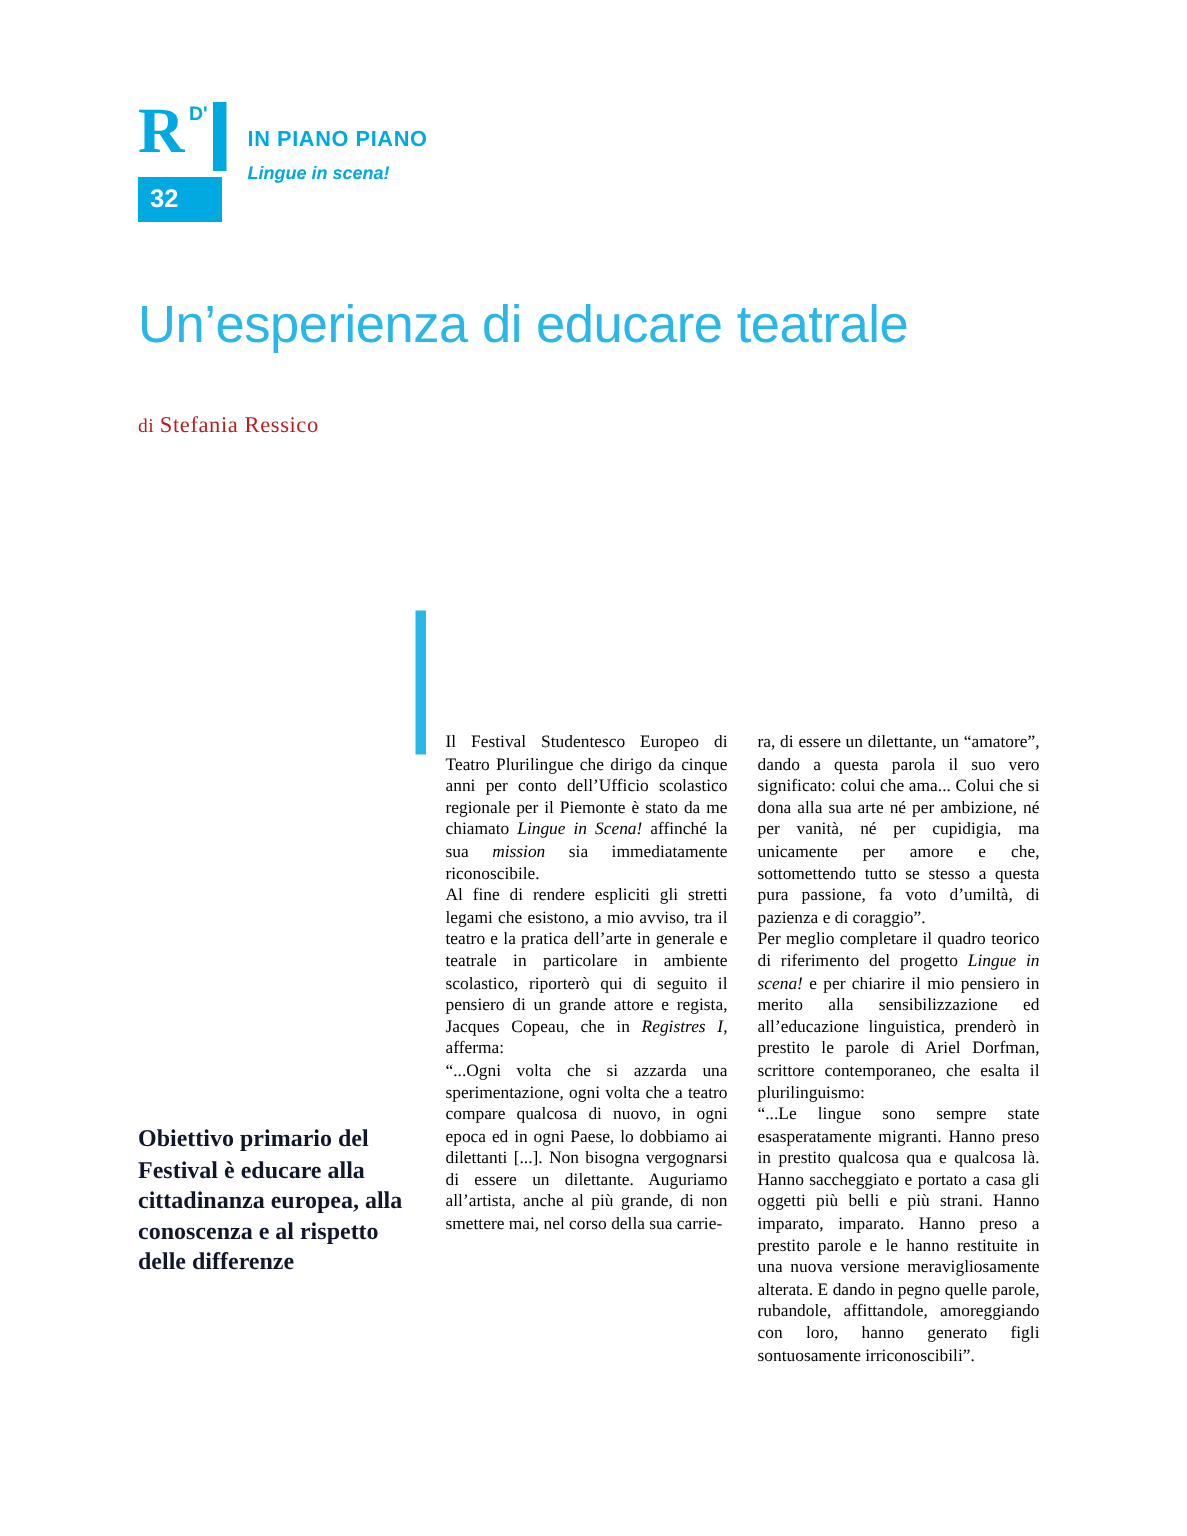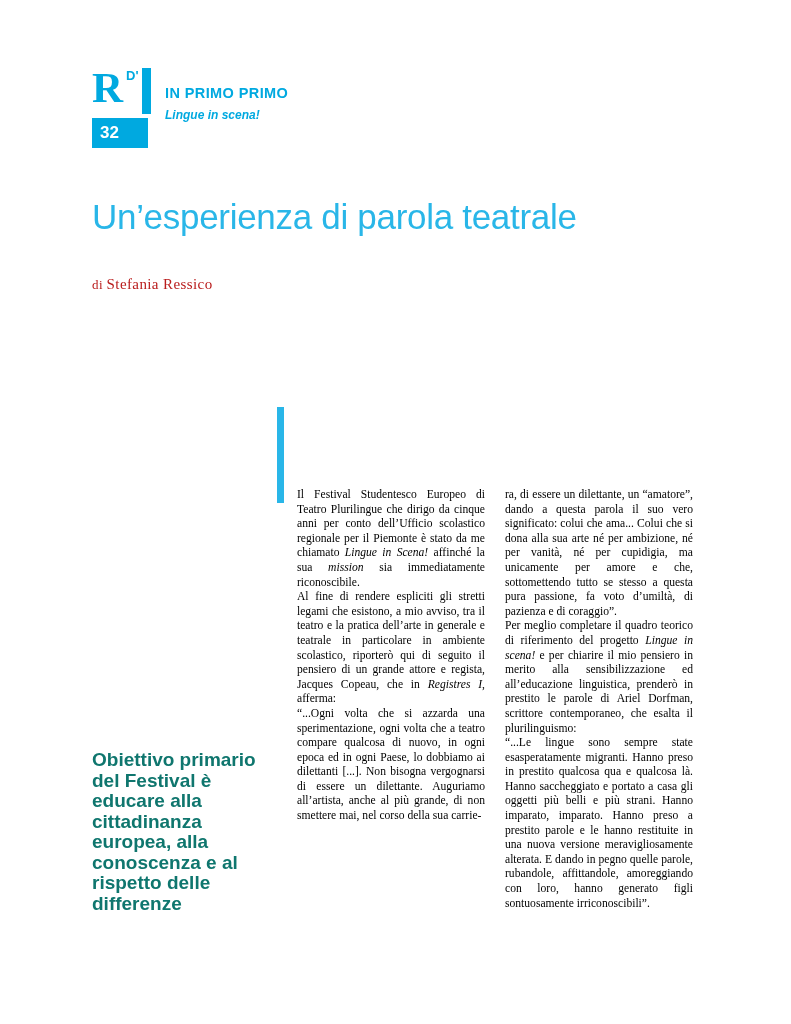--- a/index.html
+++ b/index.html
@@ -153,25 +153,25 @@
     height: 96px;
     background: #29b6e8;
   }
 
   
   .pullquote {
     position: absolute;
     left: 92px;
     top: 750px;
     width: 185px;
-    font-family: Liberation Sans, sans-serif;
-    font-weight: bold;
-    font-size: 19px;
+    font-family: Liberation Serif, serif;
+    font-weight: bold;
+    font-size: 16px;
     line-height: 20.5px;
-    color: #0f766e;
+    color: #0f172a;
   }
 
   
   .col {
     position: absolute;
     top: 488px;
     width: 188px;
     font-family: "Liberation Serif", serif;
     font-size: 11.6px;
     line-height: 14.6px;
@@ -201,26 +201,26 @@
 <div class="page">
 
   <div class="masthead">
     <div class="logo-block">
       <span class="logo-r">R</span>
       <span class="logo-d">D'</span>
       <span class="logo-bar"></span>
       <span class="page-num-box"></span>
       <span class="page-num">32</span>
     </div>
-    <div class="rubrica">IN PRIMO PRIMO</div>
+    <div class="rubrica">IN PIANO PIANO</div>
     <div class="rubrica-sub">Lingue in scena!</div>
   </div>
 
   <h1 class="title">
-    <span>Un’esperienza di parola teatrale</span><br>
+    <span>Un’esperienza di educare teatrale</span><br>
   </h1>
 
   <div class="byline">
     <span>di</span>
     <span class="small-caps">Stefania Ressico</span>
   </div>
 
 
   <div class="vrule"></div>
 

